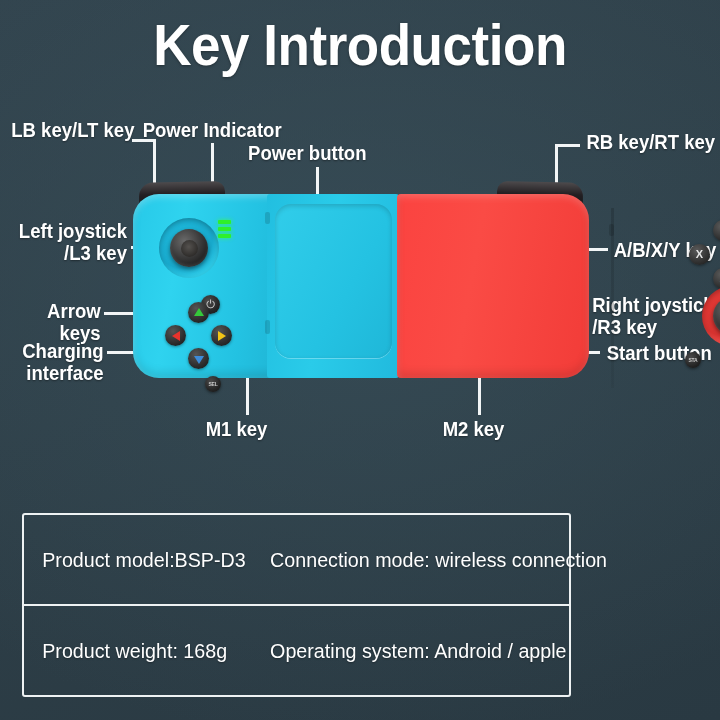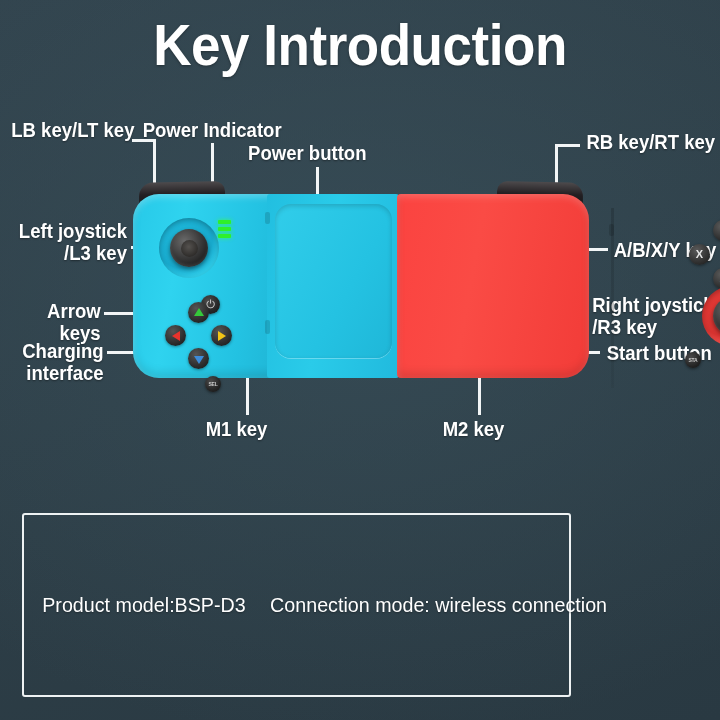--- a/index.html
+++ b/index.html
@@ -282,15 +282,19 @@
       </div>
       <div class="smallbtn" id="btn-start">STA</div>
     </div>
   </div>
 
   <div id="spec">
     <div class="srow">
       <div class="scell a">Product model:BSP-D3</div>
       <div class="scell b">Connection mode: wireless connection</div>
     </div>
+    <div class="srow">
+      <div class="scell a">Product weight: 168g</div>
+      <div class="scell b">Operating system: Android / apple</div>
+    </div>
   </div>
 
 </div>
 
 </body></html>

